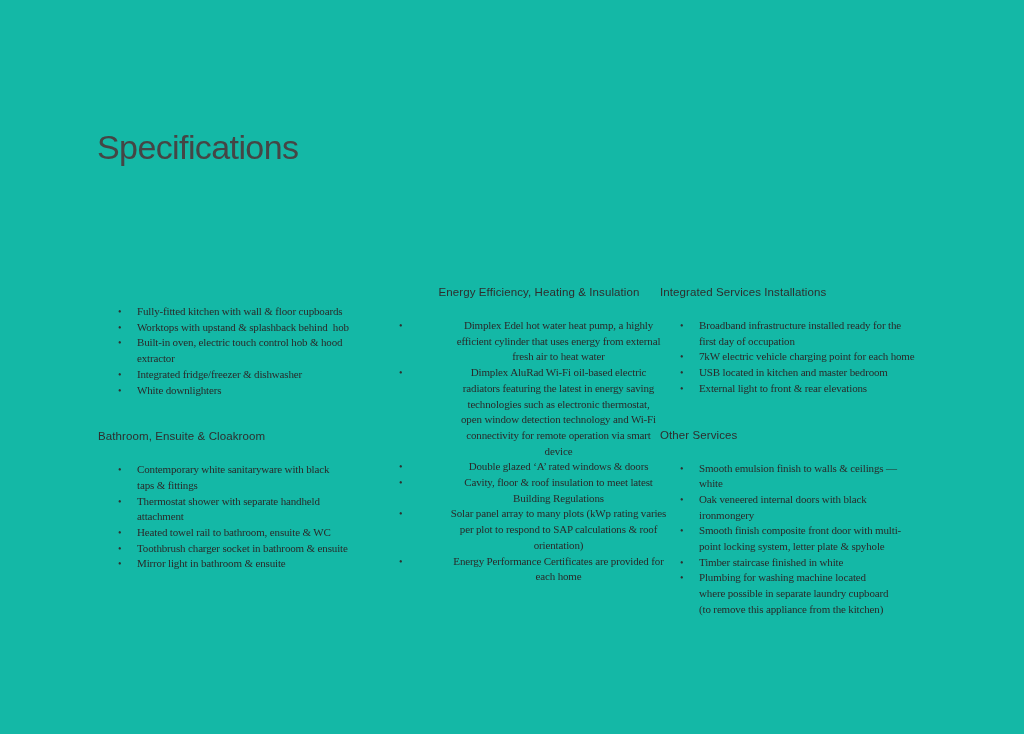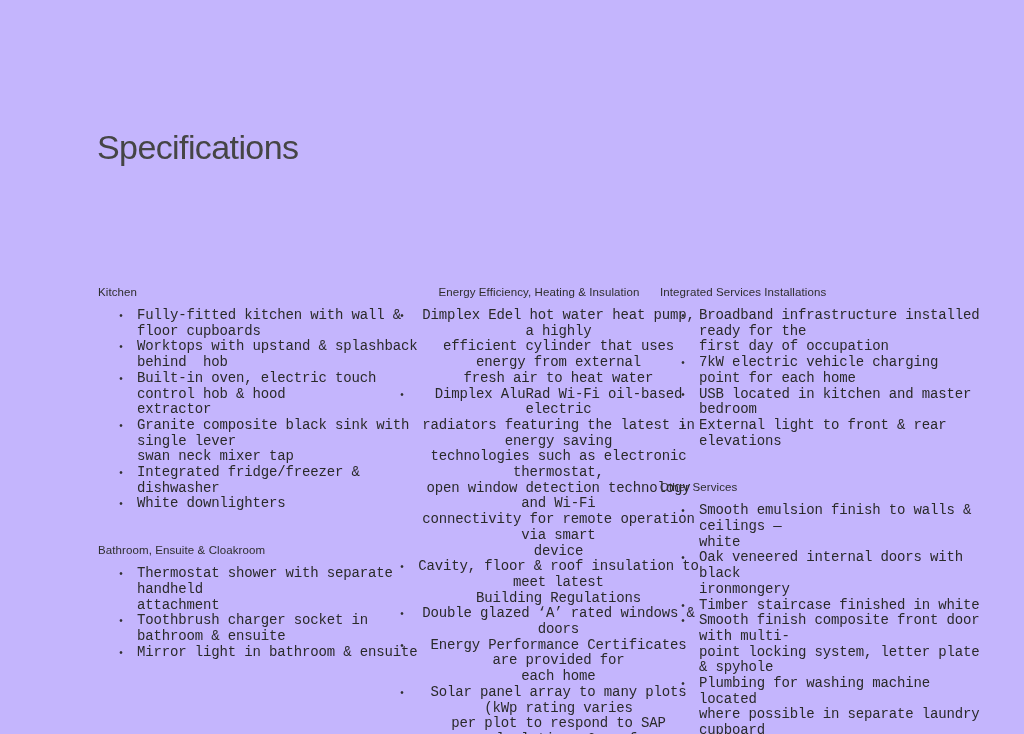--- a/index.html
+++ b/index.html
@@ -5,21 +5,21 @@
   html, body { margin: 0; padding: 0; }
   body {
     width: 1024px; height: 734px;
     background: #ffffff;
     position: relative;
     overflow: hidden;
     font-family: "Liberation Serif", serif;
   }
   .page {
     position: absolute; inset: 0;
-    background: #c4b5fd;
+    background: #14b8a6;
     padding-left: 46px;
   }
   .page-title {
     position: absolute;
     left: 97px; top: 104px;
     font-family: "Liberation Sans", sans-serif;
     font-weight: 300;
     font-size: 34px;
     line-height: 40px;
     letter-spacing: -0.6px;
@@ -39,24 +39,24 @@
     font-family: "Liberation Sans", sans-serif;
     font-size: 11.5px;
     line-height: 14px;
     font-weight: 400;
     letter-spacing: 0.1px;
     color: #2e2e2e;
     white-space: nowrap;
   }
   ul.spec-list {
     list-style: none;
-    margin: 9px 0 0 0;
+    margin: 19px 0 0 0;
     padding: 0;
-    font-family: Liberation Mono, monospace;
-    font-size: 14px;
+    font-family: Liberation Serif, serif;
+    font-size: 11px;
     line-height: 15.7px;
     letter-spacing: -0.15px;
     color: #2a2a2a;
   }
   ul.spec-list li {
     position: relative;
     padding-left: 39px;
   }
   .bullet {
     position: absolute;
@@ -74,57 +74,60 @@
 </style>
 </head>
 <body>
 
 <div class="page">
 
   <h1 class="page-title">Specifications</h1>
 
   <div class="col col-1">
     <div class="section">
-      <div class="section-heading">Kitchen</div>
       <ul class="spec-list">
           <li>
           <span class="bullet"></span>
           <span class="item-text">Fully-fitted kitchen with wall &amp; floor cupboards</span>
         </li>
           <li>
           <span class="bullet"></span>
           <span class="item-text">Worktops with upstand &amp; splashback behind  hob</span>
         </li>
           <li>
           <span class="bullet"></span>
           <span class="item-text">Built-in oven, electric touch control hob &amp; hood
 extractor</span>
         </li>
           <li>
           <span class="bullet"></span>
-          <span class="item-text">Granite composite black sink with single lever
-swan neck mixer tap</span>
-        </li>
-          <li>
-          <span class="bullet"></span>
           <span class="item-text">Integrated fridge/freezer &amp; dishwasher</span>
         </li>
           <li>
           <span class="bullet"></span>
           <span class="item-text">White downlighters</span>
         </li>
         </ul>
     </div>
     <div class="section">
       <div class="section-heading">Bathroom, Ensuite &amp; Cloakroom</div>
       <ul class="spec-list">
+          <li>
+          <span class="bullet"></span>
+          <span class="item-text">Contemporary white sanitaryware with black
+taps &amp; fittings</span>
+        </li>
           <li>
           <span class="bullet"></span>
           <span class="item-text">Thermostat shower with separate handheld
 attachment</span>
+        </li>
+          <li>
+          <span class="bullet"></span>
+          <span class="item-text">Heated towel rail to bathroom, ensuite &amp; WC</span>
         </li>
           <li>
           <span class="bullet"></span>
           <span class="item-text">Toothbrush charger socket in bathroom &amp; ensuite</span>
         </li>
           <li>
           <span class="bullet"></span>
           <span class="item-text">Mirror light in bathroom &amp; ensuite</span>
         </li>
         </ul>
@@ -145,38 +148,38 @@
           <span class="bullet"></span>
           <span class="item-text">Dimplex AluRad Wi-Fi oil-based electric
 radiators featuring the latest in energy saving
 technologies such as electronic thermostat,
 open window detection technology and Wi-Fi
 connectivity for remote operation via smart
 device</span>
         </li>
           <li>
           <span class="bullet"></span>
+          <span class="item-text">Double glazed ‘A’ rated windows &amp; doors</span>
+        </li>
+          <li>
+          <span class="bullet"></span>
           <span class="item-text">Cavity, floor &amp; roof insulation to meet latest
 Building Regulations</span>
-        </li>
-          <li>
-          <span class="bullet"></span>
-          <span class="item-text">Double glazed ‘A’ rated windows &amp; doors</span>
-        </li>
-          <li>
-          <span class="bullet"></span>
-          <span class="item-text">Energy Performance Certificates are provided for
-each home</span>
         </li>
           <li>
           <span class="bullet"></span>
           <span class="item-text">Solar panel array to many plots (kWp rating varies
 per plot to respond to SAP calculations &amp; roof
 orientation)</span>
         </li>
+          <li>
+          <span class="bullet"></span>
+          <span class="item-text">Energy Performance Certificates are provided for
+each home</span>
+        </li>
         </ul>
     </div>
   </div>
 
   <div class="col col-3">
     <div class="section">
       <div class="section-heading">Integrated Services Installations</div>
       <ul class="spec-list">
           <li>
           <span class="bullet"></span>
@@ -205,26 +208,26 @@
           <span class="item-text">Smooth emulsion finish to walls &amp; ceilings —
 white</span>
         </li>
           <li>
           <span class="bullet"></span>
           <span class="item-text">Oak veneered internal doors with black
 ironmongery</span>
         </li>
           <li>
           <span class="bullet"></span>
-          <span class="item-text">Timber staircase finished in white</span>
-        </li>
-          <li>
-          <span class="bullet"></span>
           <span class="item-text">Smooth finish composite front door with multi-
 point locking system, letter plate &amp; spyhole</span>
+        </li>
+          <li>
+          <span class="bullet"></span>
+          <span class="item-text">Timber staircase finished in white</span>
         </li>
           <li>
           <span class="bullet"></span>
           <span class="item-text">Plumbing for washing machine located
 where possible in separate laundry cupboard
 (to remove this appliance from the kitchen)</span>
         </li>
         </ul>
     </div>
   </div>

